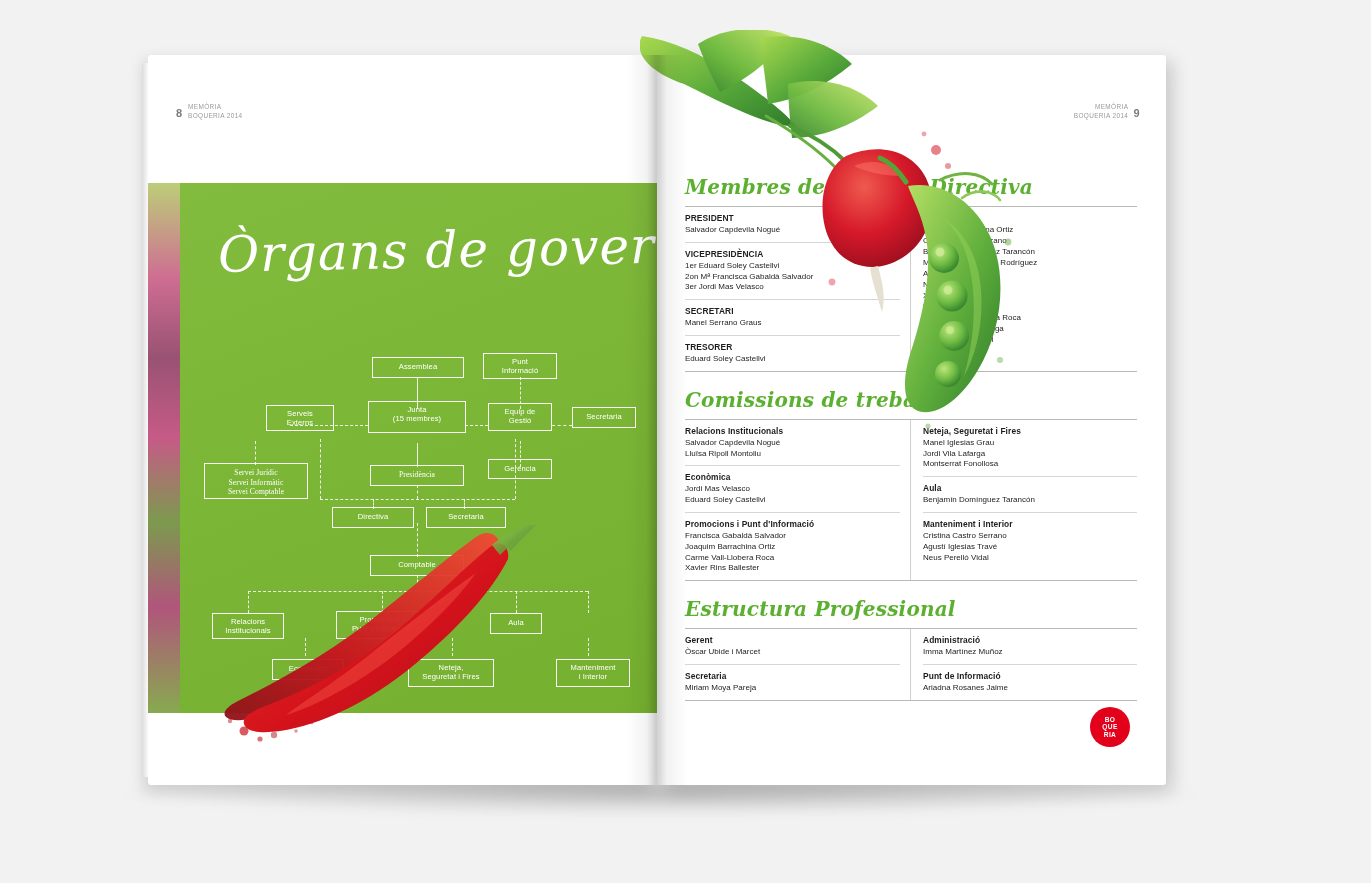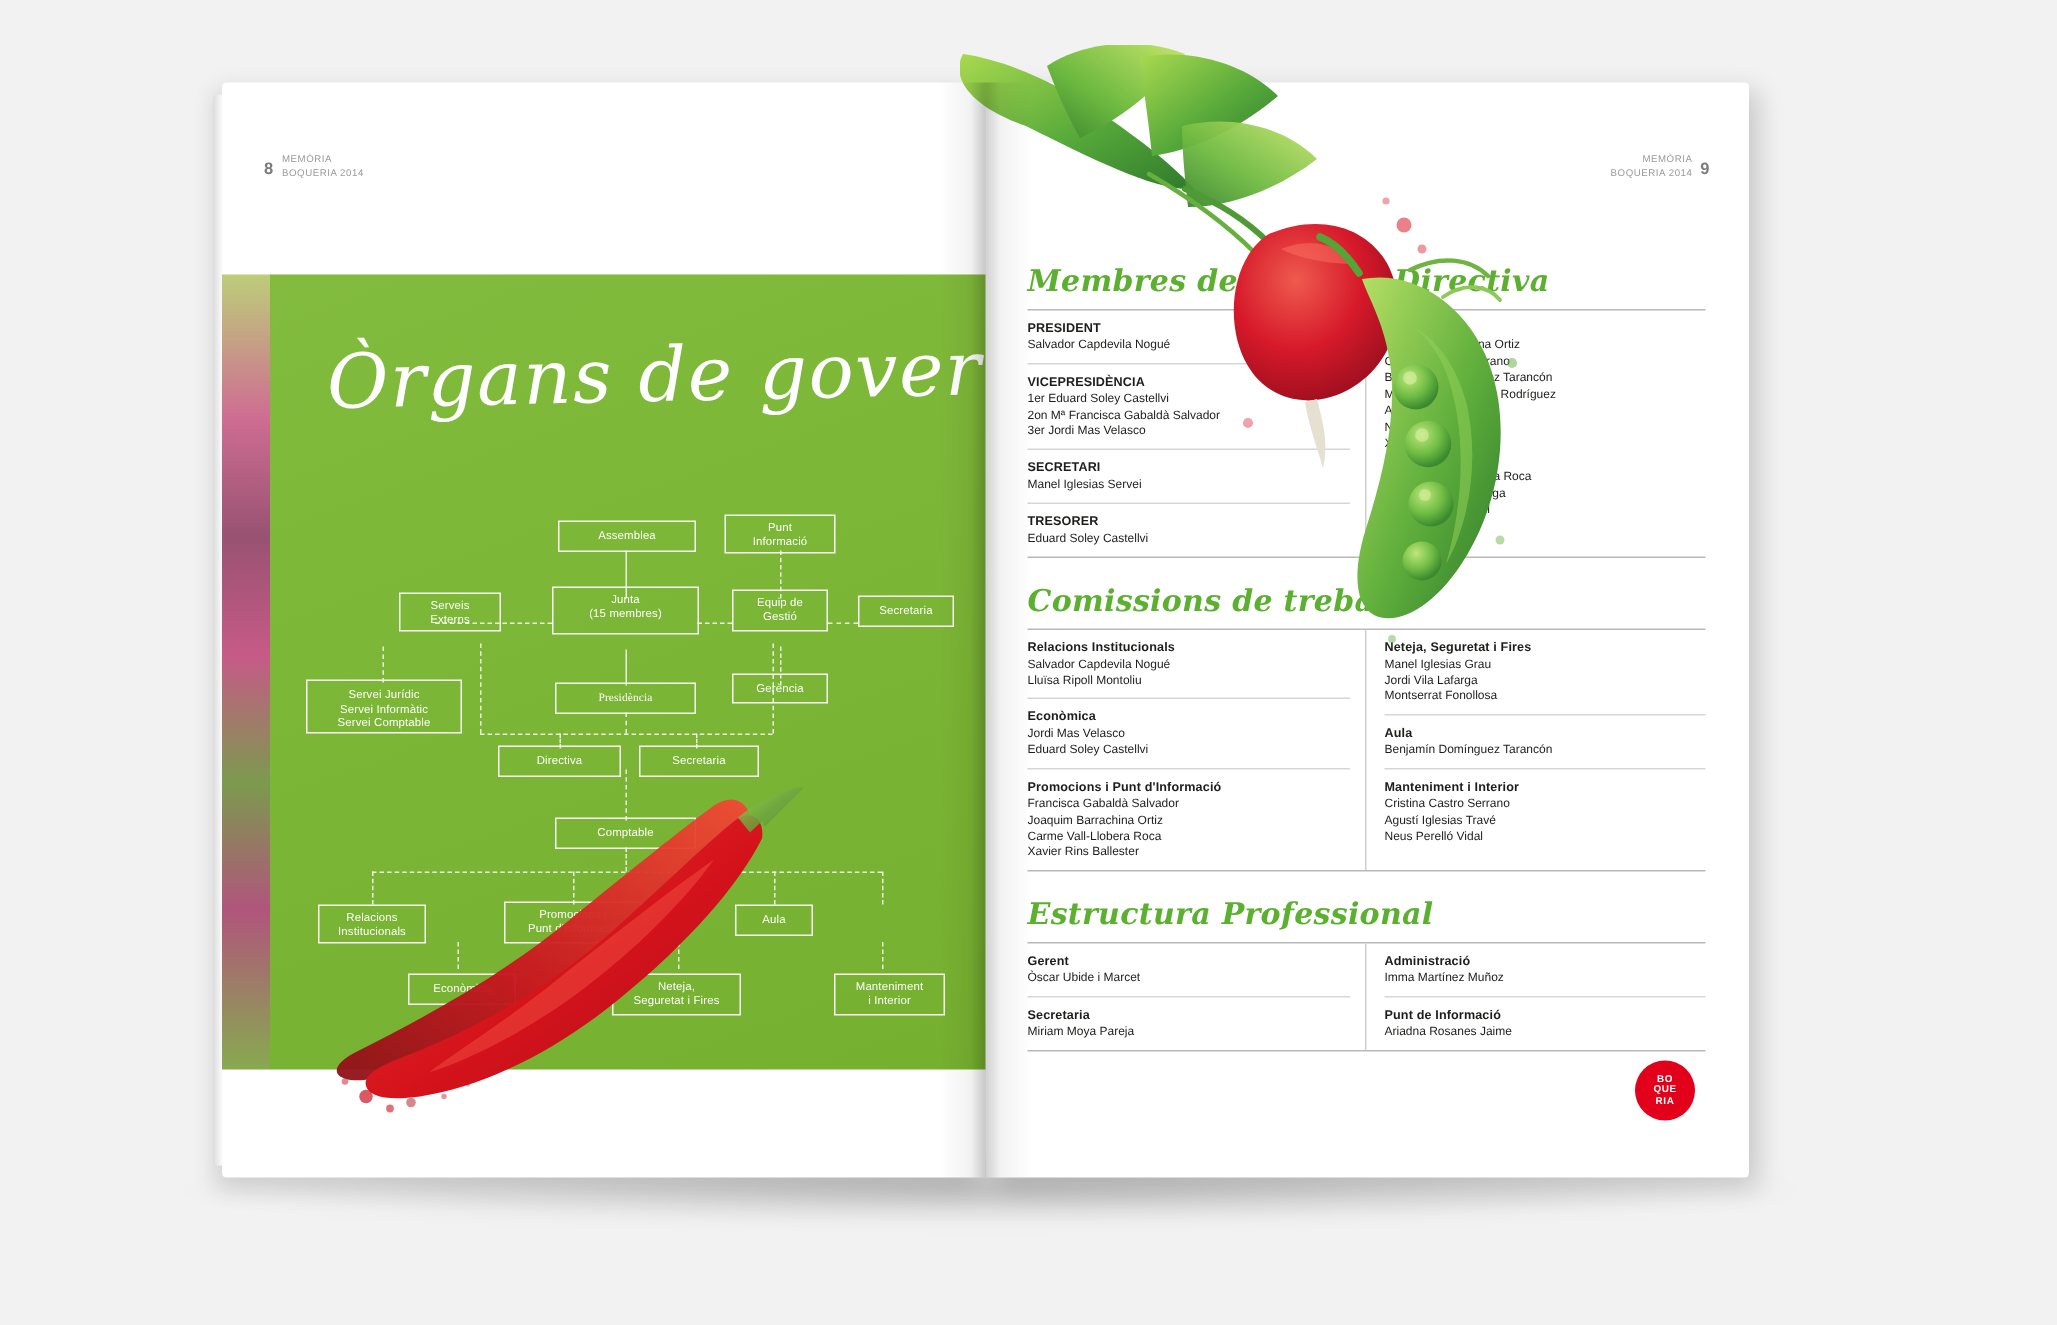--- a/index.html
+++ b/index.html
@@ -137,21 +137,21 @@
     height: 530px;
     background:
       linear-gradient(180deg,#b5c86a 0%, #c95d86 18%, #8d3f63 33%, #c0487a 48%, #6d8f3a 64%, #a8426d 80%, #7aa03c 100%);
     opacity: .9;
   }
 
   
   #orgchart {
     position: absolute;
     left: 0;
-    top: 0;
+    top: 10px;
     width: 478px;
     height: 428px;
   }
   .node {
     position: absolute;
     border: 1px solid rgba(255,255,255,0.95);
     color: #ffffff;
     font-size: 7.6px;
     line-height: 1.22;
     text-align: center;
@@ -353,21 +353,21 @@
 
         <div class="node two-line" style="left:308px; top:210px; width:64px; height:28px;">
           <span style="white-space:pre-line">Equip de
 Gestió</span>
         </div>
 
         <div class="node" style="left:392px; top:214px; width:64px; height:21px;">
           <span>Secretaria</span>
         </div>
 
-        <div class="node" style="left:24px; top:270px; width:104px; height:36px; line-height:1.28;">
+        <div class="node" style="left:24px; top:270px; width:104px; height:36px; line-height:1.28;font-family:Liberation Serif, serif;">
           <span style="white-space:pre-line">Servei Jurídic
 Servei Informàtic
 Servei Comptable</span>
         </div>
 
         <div class="node" style="left:190px; top:272px; width:94px; height:21px;font-family:Liberation Serif, serif;">
           <span>Presidència</span>
         </div>
 
         <div class="node" style="left:308px; top:266px; width:64px; height:20px;">
@@ -476,21 +476,21 @@
 
             <div class="entry">
               <div class="hd">VICEPRESIDÈNCIA</div>
               <div class="nm">1er Eduard Soley Castellvi</div>
               <div class="nm">2on Mª Francisca Gabaldà Salvador</div>
               <div class="nm">3er Jordi Mas Velasco</div>
             </div>
 
             <div class="entry">
               <div class="hd">SECRETARI</div>
-              <div class="nm">Manel Iglesias Servei</div>
+              <div class="nm">Manel Serrano Graus</div>
             </div>
 
             <div class="entry nb">
               <div class="hd">TRESORER</div>
               <div class="nm">Eduard Soley Castellvi</div>
             </div>
           </div>
 
           <div class="col right-col vocals-list">
             <div class="entry nb">

